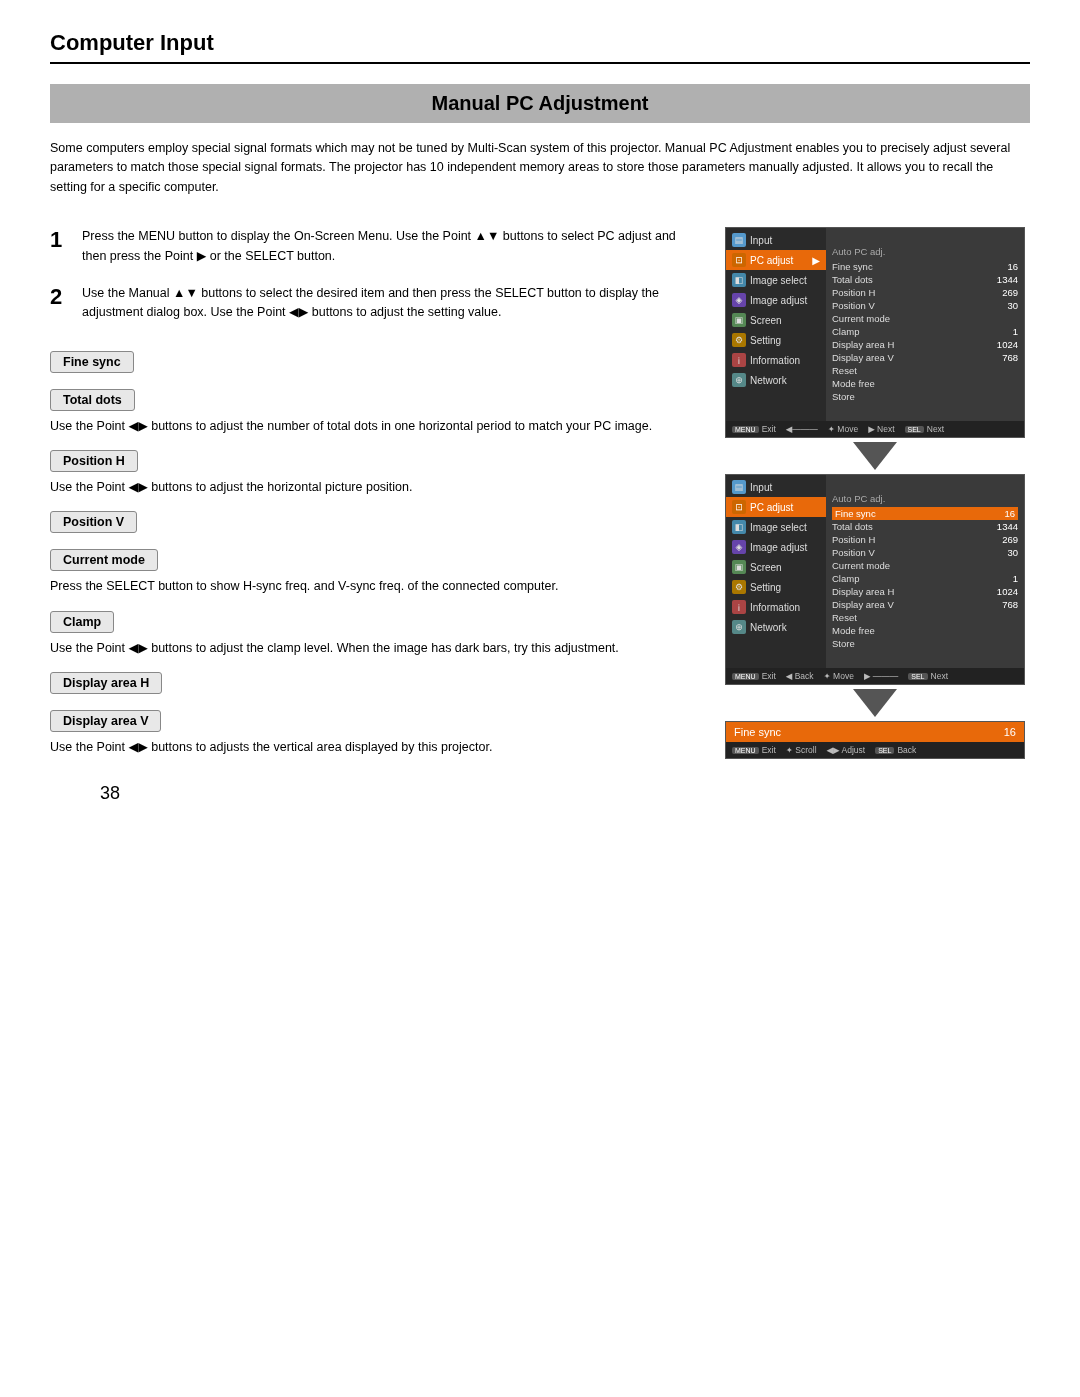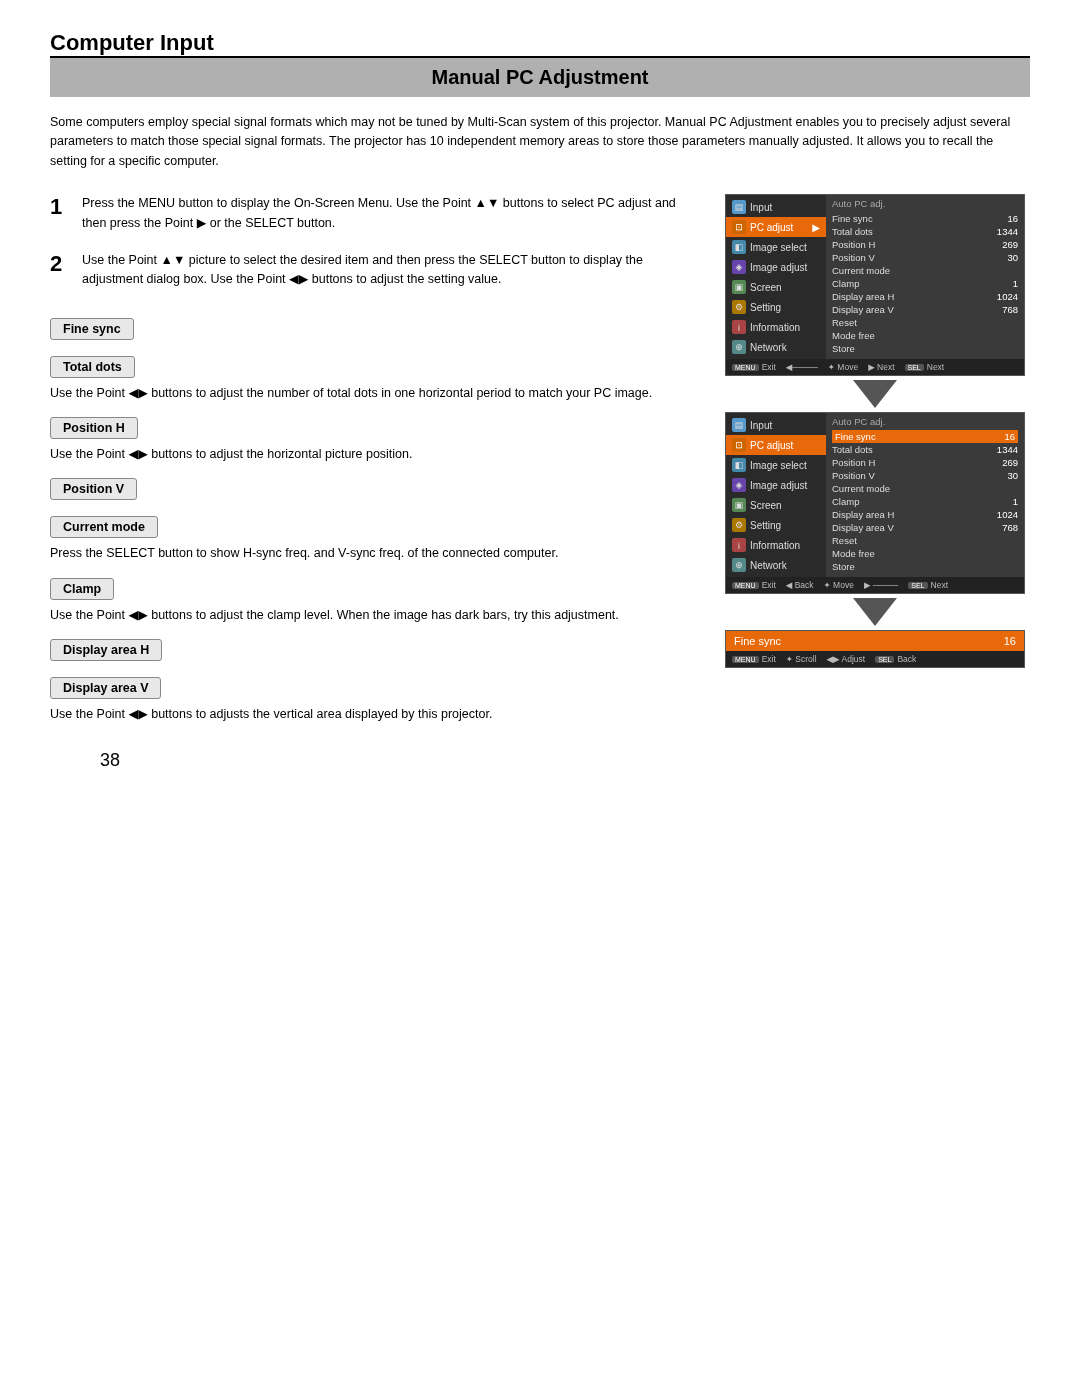--- a/index.html
+++ b/index.html
@@ -9,20 +9,22 @@
       background: #fff;
       color: #000;
       width: 1080px;
       min-height: 1397px;
       padding: 30px 50px 40px 50px;
     }
 
     
     .page-header {
       border-bottom: 2px solid #000;
+      padding-bottom: 6px;
+      margin-bottom: 20px;
     }
     .page-header h1 {
       font-size: 22px;
       font-weight: bold;
     }
 
     
     .section-title-bar {
       background: #b0b0b0;
       text-align: center;
@@ -31,21 +33,21 @@
     }
     .section-title-bar h2 {
       font-size: 20px;
       font-weight: bold;
     }
 
     
     .intro-text {
       font-size: 12.5px;
       line-height: 1.55;
-      margin-bottom: 23px;
+      margin-bottom: 30px;
     }
 
     
     .main-content {
       display: flex;
       gap: 30px;
     }
     .left-col {
       flex: 1;
     }
@@ -145,21 +147,21 @@
     .icon-pc { background: #cc6600; }
     .icon-image-select { background: #4488aa; }
     .icon-image-adj { background: #6644aa; }
     .icon-screen { background: #558855; }
     .icon-setting { background: #aa7700; }
     .icon-info { background: #aa4444; }
     .icon-network { background: #558888; }
 
     .menu-right {
       flex: 1;
-      padding: 3px 6px;
+      padding: 18px 6px;
     }
     .menu-right-title {
       font-size: 9.5px;
       color: #aaa;
       margin-bottom: 3px;
     }
     .menu-row {
       display: flex;
       justify-content: space-between;
       font-size: 9.5px;
@@ -256,21 +258,21 @@
 
   <div class="left-col">
 
     <div class="step-block">
       <div class="step-number">1</div>
       <div class="step-text">Press the MENU button to display the On-Screen Menu. Use the Point ▲▼ buttons to select PC adjust and then press the Point ▶ or the SELECT button.</div>
     </div>
 
     <div class="step-block">
       <div class="step-number">2</div>
-      <div class="step-text">Use the Point ▲▼ picture to select the desired item and then press the SELECT button to display the adjustment dialog box. Use the Point ◀▶ buttons to adjust the setting value.</div>
+      <div class="step-text">Use the Manual ▲▼ buttons to select the desired item and then press the SELECT button to display the adjustment dialog box. Use the Point ◀▶ buttons to adjust the setting value.</div>
     </div>
 
     <div>
       <div class="label-badge">Fine sync</div>
     </div>
 
     <div>
       <div class="label-badge">Total dots</div>
       <p class="desc-text">Use the Point ◀▶ buttons to adjust the number of total dots in one horizontal period to match your PC image.</p>
     </div>

